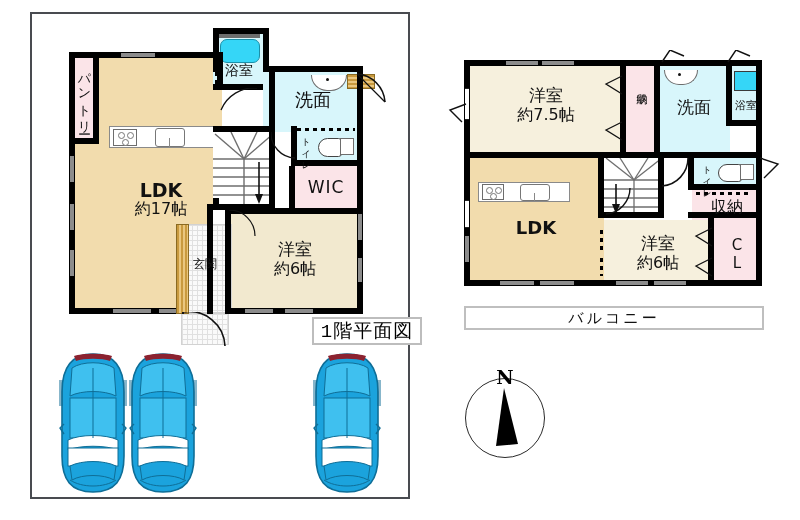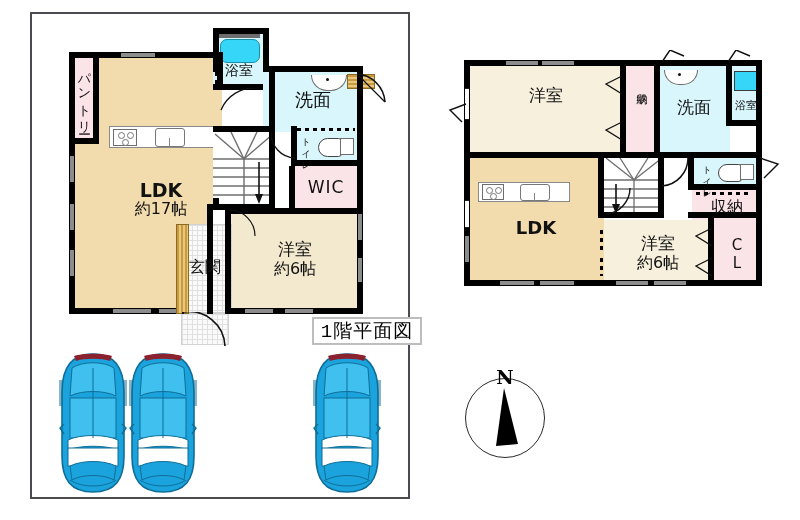--- a/index.html
+++ b/index.html
@@ -214,21 +214,21 @@
 
     <div class="lbl" style="left:222px;top:62px;width:56px;font-size:18px;">洗面</div>
 
     <div class="lbl-v" style="left:236px;top:104px;font-size:9px;">トイレ</div>
 
     <div class="lbl" style="left:236px;top:150px;width:54px;font-size:17px;letter-spacing:1px;">WIC</div>
 
     <div class="lbl" style="left:192px;top:212px;width:80px;font-size:17px;">洋室</div>
     <div class="lbl" style="left:192px;top:232px;width:80px;font-size:16px;">約6帖</div>
 
-    <div class="lbl" style="left:118px;top:230px;width:48px;font-size:16px;">玄関</div>
+    <div class="lbl" style="left:118px;top:230px;width:48px;font-size:12px;">玄関</div>
   </div>
 
   <div class="caption" style="left:264px;top:317px;width:110px;height:28px;">1階平面図</div>
 
   <div class="plan" id="floor2" style="left:464px;top:60px;width:300px;height:250px;">
 
     <div class="room rm-cream" style="left:6px;top:6px;width:154px;height:92px;"></div>
     <div class="room rm-pink" style="left:160px;top:6px;width:34px;height:92px;"></div>
     <div class="room rm-wash" style="left:194px;top:6px;width:72px;height:92px;"></div>
     <div class="room rm-wash" style="left:266px;top:6px;width:32px;height:60px;"></div>
@@ -337,39 +337,43 @@
     </svg>
 
     <svg style="position:absolute;left:198px;top:98px;" width="30" height="32">
       <path d="M26 0 A 28 28 0 0 1 0 28" fill="none" stroke="#111" stroke-width="1.5"></path>
     </svg>
     <svg style="position:absolute;left:140px;top:128px;" width="30" height="30">
       <path d="M26 0 A 26 26 0 0 1 2 26" fill="none" stroke="#111" stroke-width="1.4"></path>
     </svg>
 
     <div class="lbl" style="left:42px;top:26px;width:80px;font-size:17px;">洋室</div>
+    <div class="lbl" style="left:34px;top:46px;width:96px;font-size:16px;">約7.5帖</div>
 
     <div class="lbl-v" style="left:169px;top:24px;font-size:11px;">収納</div>
 
     <div class="lbl" style="left:202px;top:38px;width:56px;font-size:17px;">洗面</div>
 
     <div class="lbl" style="left:266px;top:40px;width:32px;font-size:11px;">浴室</div>
 
     <div class="lbl-v" style="left:236px;top:100px;font-size:9px;">トイレ</div>
 
     <div class="lbl" style="left:232px;top:138px;width:62px;font-size:16px;">収納</div>
 
     <div class="lbl" style="left:32px;top:158px;width:80px;font-size:18px;font-weight:600;">LDK</div>
 
     <div class="lbl" style="left:154px;top:174px;width:80px;font-size:17px;">洋室</div>
     <div class="lbl" style="left:154px;top:194px;width:80px;font-size:16px;">約6帖</div>
 
     <div class="lbl-v" style="left:264px;top:176px;font-size:15px;letter-spacing:0px;">CL</div>
   </div>
 
+  <div id="balcony" style="left:464px;top:306px;width:300px;height:24px;">
+    <span>バルコニー</span>
+  </div>
 
 
   <div id="compass">
     <div class="cmp-circle"></div>
     <svg width="90" height="92">
       <polygon points="42,22 34,80 56,78" fill="#000"></polygon>
     </svg>
     <div style="position:absolute;left:30px;top:0px;width:26px;text-align:center;
                 font-family:'DejaVu Serif','Liberation Serif',serif;
                 font-size:19px;font-weight:700;color:#000;">N</div>

